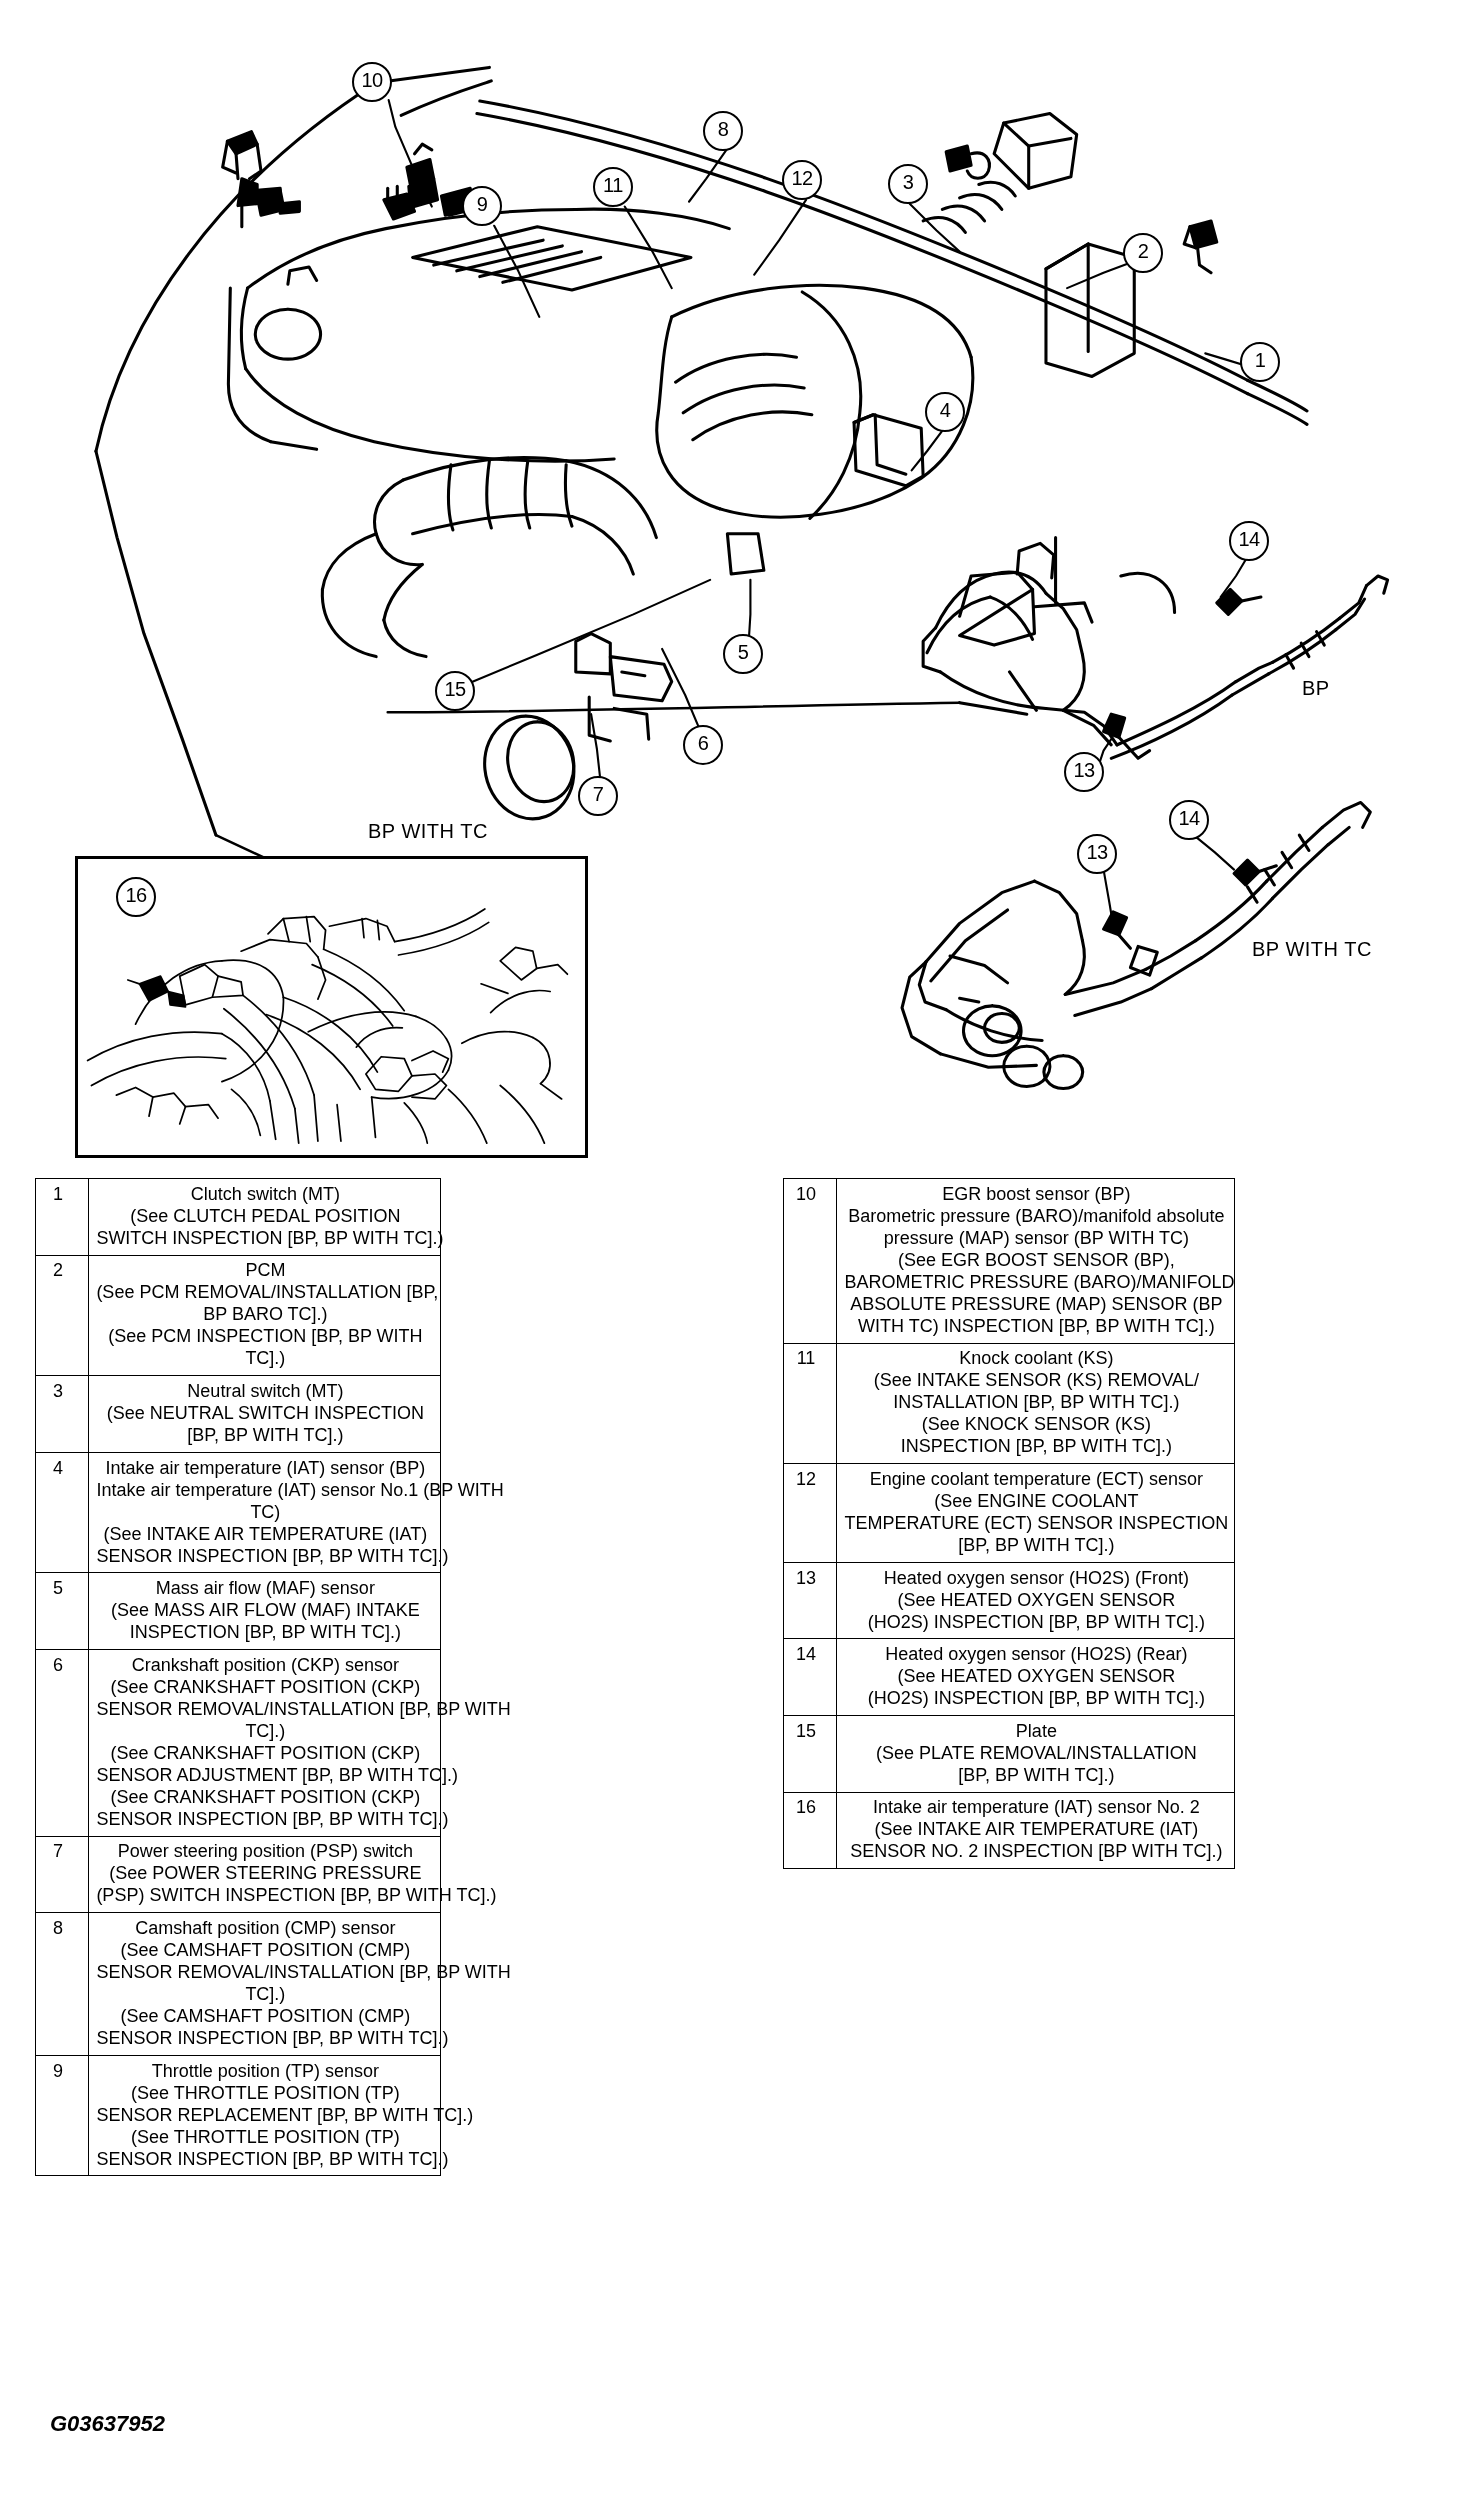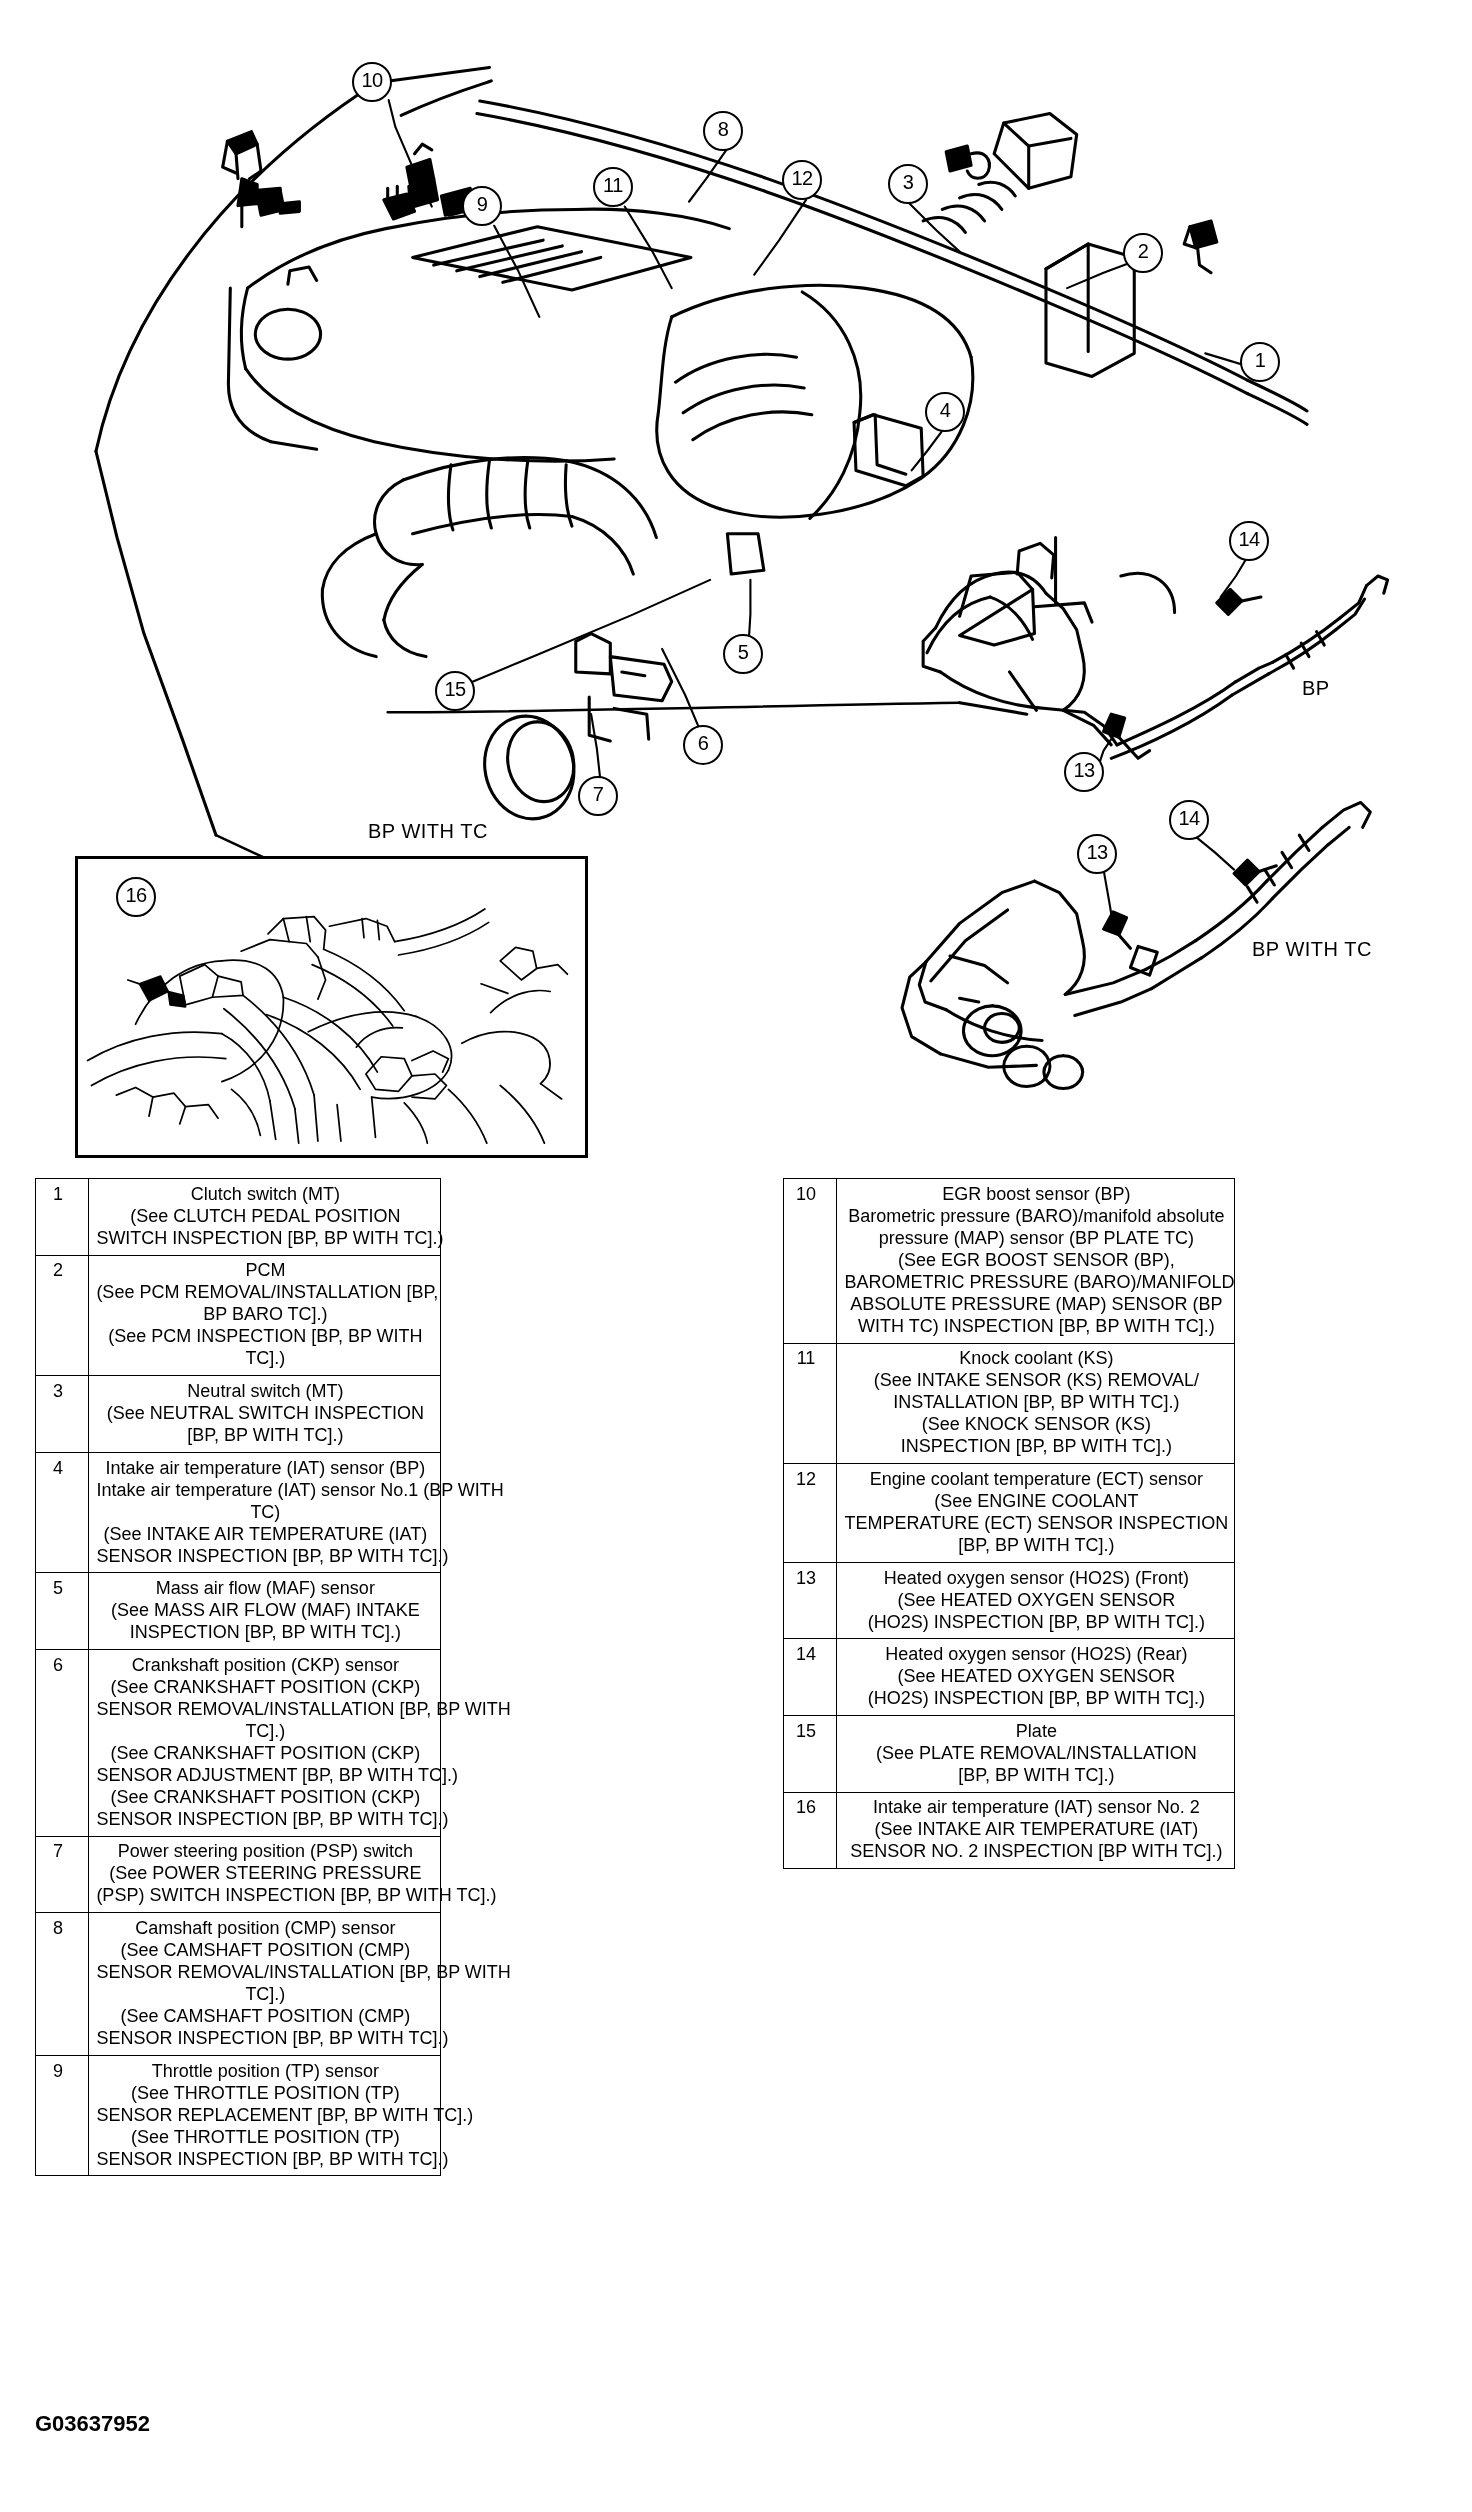--- a/index.html
+++ b/index.html
@@ -26,21 +26,21 @@
   .tbl{position:absolute;border-collapse:collapse;table-layout:fixed;background:#fff;}
   .tbl td{border:1.5px solid #000;vertical-align:top;
           font-size:18px;line-height:22px;padding:3.8px 5.8px 5.8px 7.7px;text-align:center;}
   .tbl td.num{width:44px;text-align:center;padding-right:7.7px;padding-left:0;}
   #table-left{left:35px;top:1178px;width:395px;}
   #table-left td.desc{width:338px;}
   #table-right{left:783px;top:1178px;width:441px;}
   #table-right td.desc{width:384px;}
   .tbl td .ln{display:block;white-space:nowrap;}
 
-  #figure-code{position:absolute;left:35px;top:2411px;font-size:22px;font-weight:bold;}
+  #figure-code{position:absolute;left:50px;top:2411px;font-size:22px;font-weight:bold;font-style:italic;}
 </style>
 </head>
 <body>
 
 <div id="diagram">
   <svg width="1473" height="1152" viewBox="0 0 1535 1200">
     <g fill="none" stroke="#000" stroke-width="3.2" stroke-linecap="round" stroke-linejoin="round">
 
       <path d="M100 470 C 130 330 230 190 392 86 L 510 70"></path>
       <path d="M418 120 C 470 96 508 86 512 84"></path>
@@ -436,21 +436,21 @@
     </tbody>
 </table>
 
 <table class="tbl" id="table-right">
   <tbody>
       <tr>
         <td class="num">10</td>
         <td class="desc">
           <span class="ln">EGR boost sensor (BP)</span>
           <span class="ln">Barometric pressure (BARO)/manifold absolute</span>
-          <span class="ln">pressure (MAP) sensor (BP PLATE TC)</span>
+          <span class="ln">pressure (MAP) sensor (BP WITH TC)</span>
           <span class="ln">(See EGR BOOST SENSOR (BP),</span>
           <span class="ln">BAROMETRIC PRESSURE (BARO)/MANIFOLD</span>
           <span class="ln">ABSOLUTE PRESSURE (MAP) SENSOR (BP</span>
           <span class="ln">WITH TC) INSPECTION [BP, BP WITH TC].)</span>
         </td>
       </tr>
       <tr>
         <td class="num">11</td>
         <td class="desc">
           <span class="ln">Knock coolant (KS)</span>

